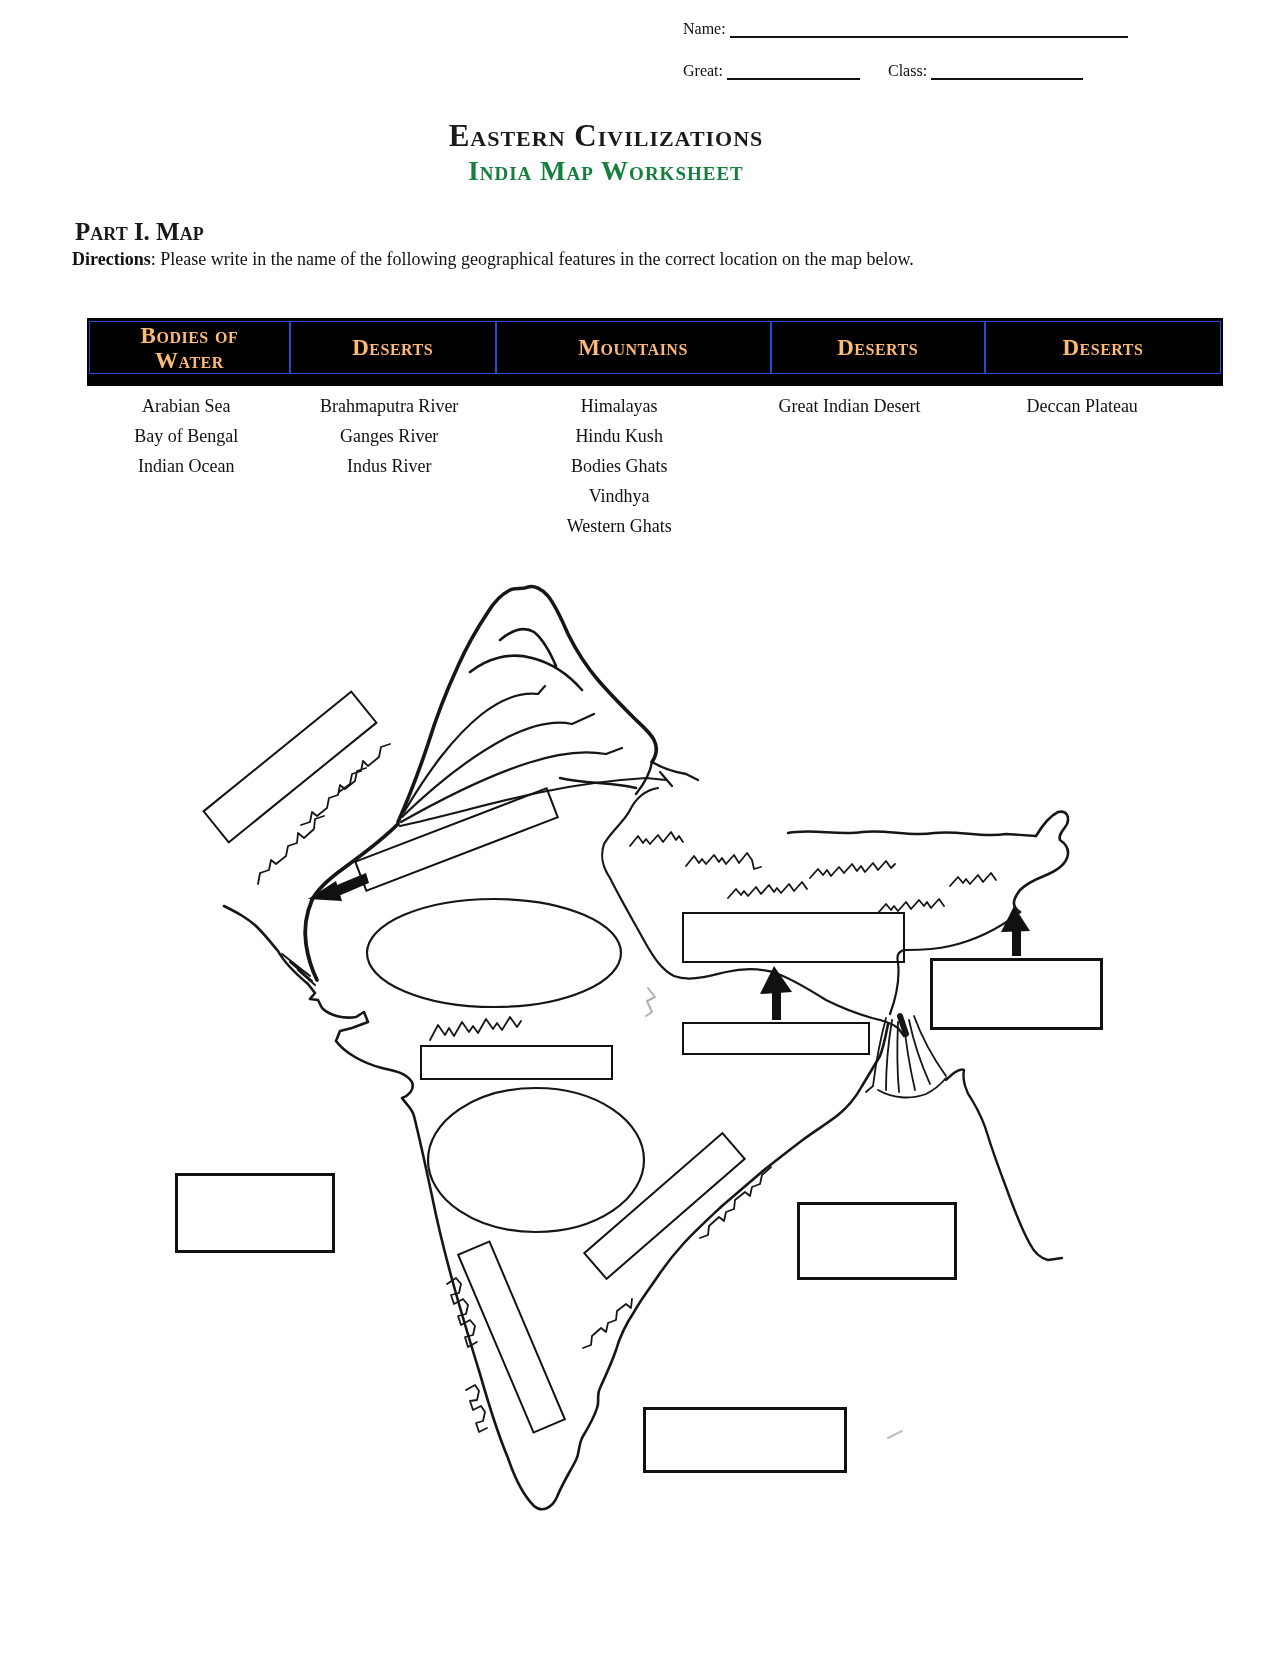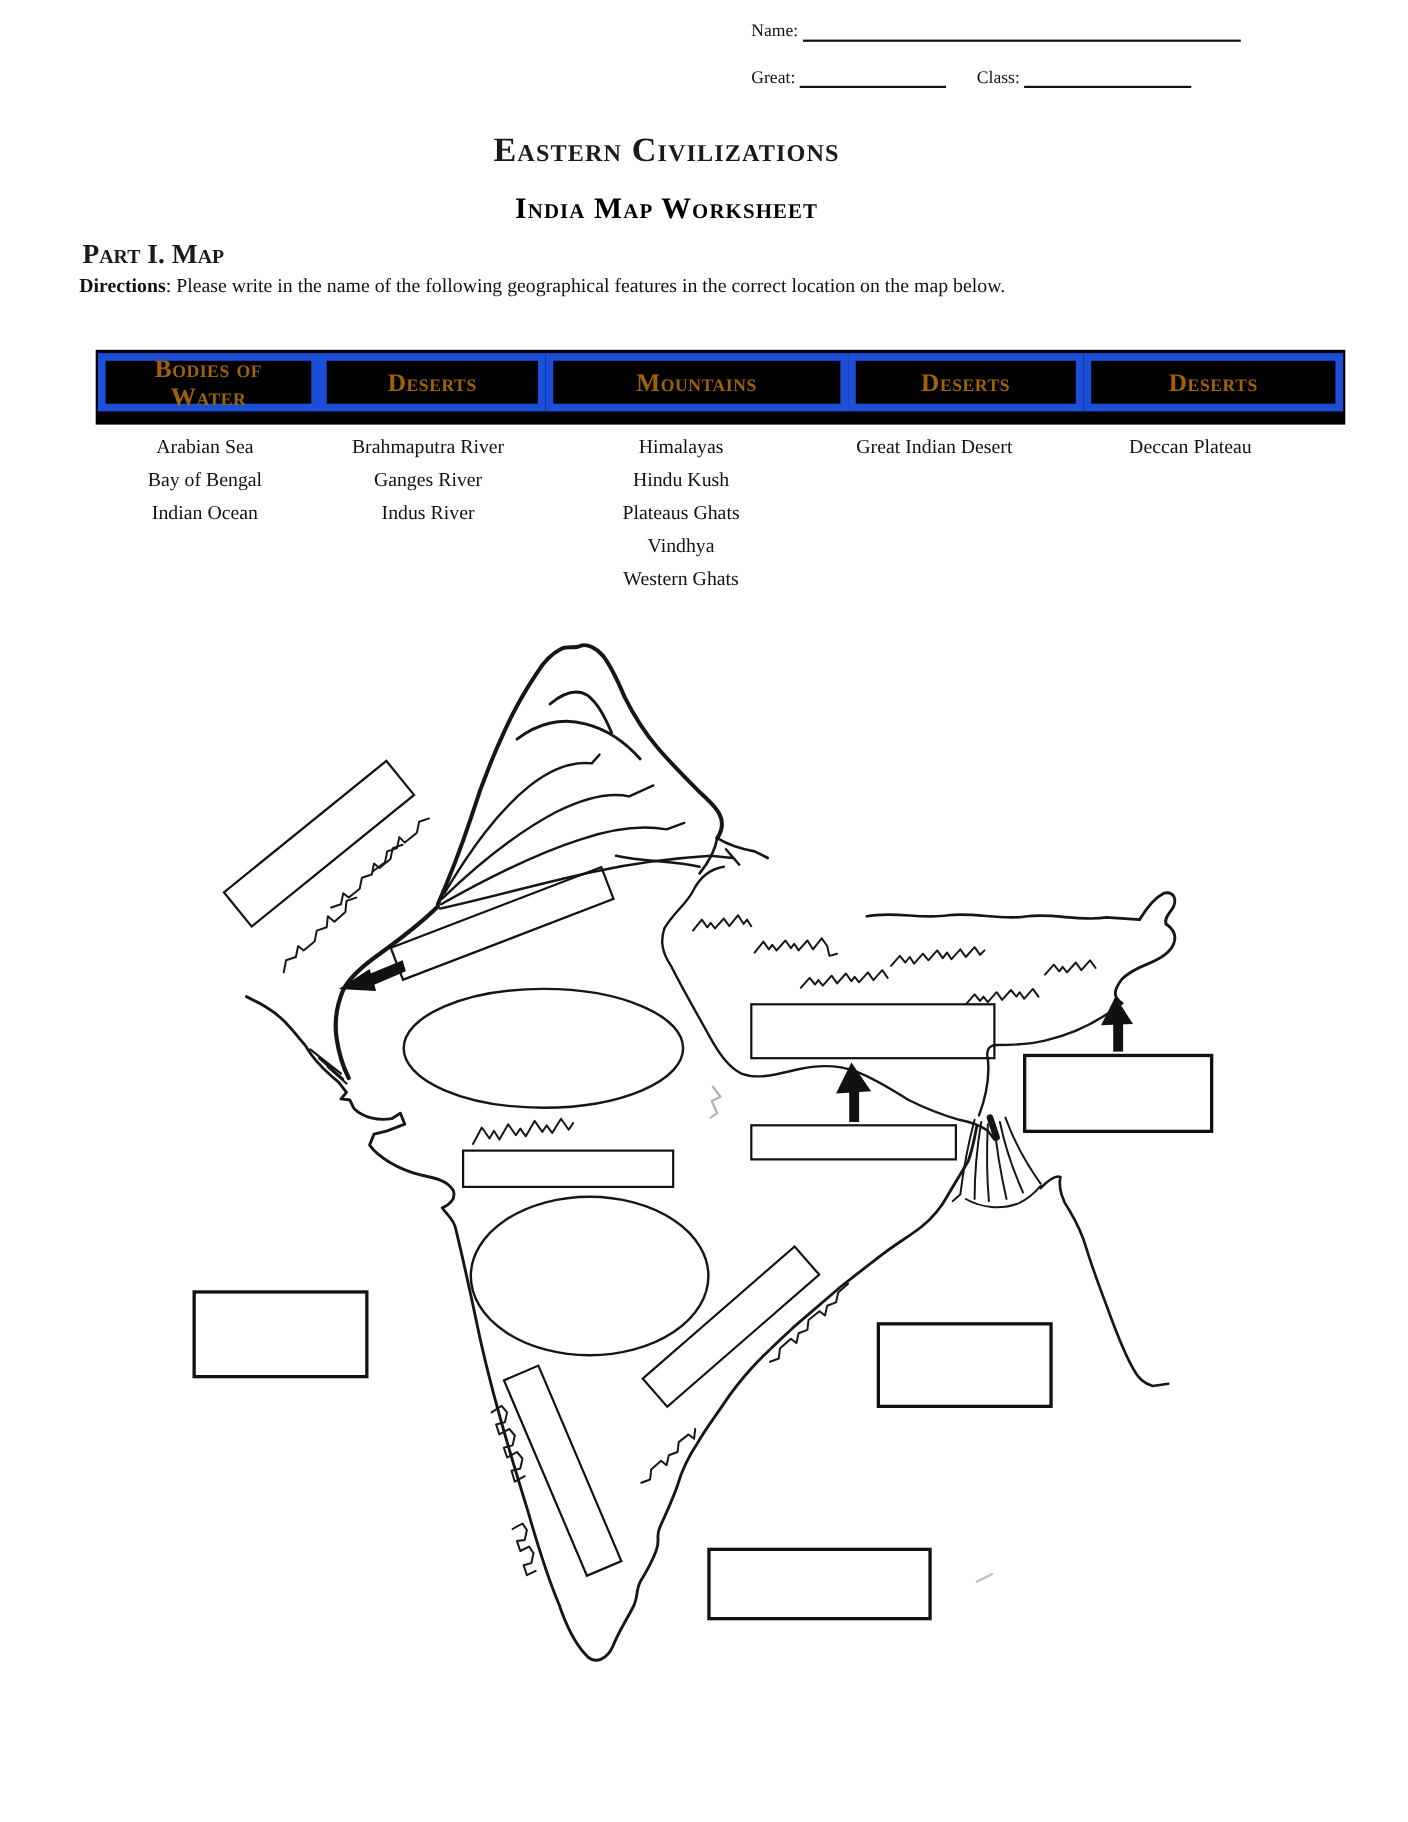--- a/index.html
+++ b/index.html
@@ -5,29 +5,29 @@
   html,body{margin:0;padding:0;background:#fff;}
   .page{position:relative;width:1280px;height:1656px;background:#ffffff;
         font-family:"Liberation Serif","DejaVu Serif",serif;color:#111;overflow:hidden;}
   .abs{position:absolute;}
   
   .fl-label{font-size:16px;color:#111;}
   .fill-line{display:inline-block;border-bottom:2px solid #111;height:20px;vertical-align:bottom;}
   
   .title-wrap{left:0;top:118px;width:1212px;text-align:center;}
   .title-1{font-size:31px;font-weight:bold;font-variant:small-caps;letter-spacing:1px;color:#1a1a1a;}
-  .title-2{font-size:27px;font-weight:bold;font-variant:small-caps;letter-spacing:1px;color:#000000;margin-top:20px;}
+  .title-2{font-size:27px;font-weight:bold;font-variant:small-caps;letter-spacing:1px;color:#15803d;margin-top:2px;}
   
   .part-head{left:75px;top:218px;font-size:25px;font-variant:small-caps;font-weight:600;color:#1a1a1a;}
   .directions{left:72px;top:249px;font-size:18px;color:#111;}
   .directions b{font-weight:bold;}
   
   .tbl{left:87px;top:318px;width:1136px;}
   .thead{display:flex;background:#000;padding:3px 2px 12px 2px;box-sizing:border-box;}
-  .th{border:7px solid #1d4ed8;color:#a16207;font-variant:small-caps;font-weight:bold;font-size:23px;
+  .th{border:1px solid #1d4ed8;color:#fdba74;font-variant:small-caps;font-weight:bold;font-size:23px;
       display:flex;align-items:center;justify-content:center;text-align:center;height:53px;
       letter-spacing:0.5px;line-height:25px;box-sizing:border-box;}
   .th.c0{padding:0 34px;}
   .tbody{display:flex;}
   .tcol{text-align:center;padding-top:5px;}
   .td{font-size:18px;line-height:30px;color:#111;}
   .c0{width:208px;} .c1{width:217px;} .c2{width:290px;} .c3{width:226px;} .c4{width:249px;}
   .tcol.c2 .td{transform:translateX(-12px);}
   .tcol.c3 .td{transform:translateX(-28px);}
   .tcol.c4 .td{transform:translateX(-22px);}
@@ -75,21 +75,21 @@
         <div class="td">Indian Ocean</div>
       </div>
       <div class="tcol c1">
         <div class="td">Brahmaputra River</div>
         <div class="td">Ganges River</div>
         <div class="td">Indus River</div>
       </div>
       <div class="tcol c2">
         <div class="td">Himalayas</div>
         <div class="td">Hindu Kush</div>
-        <div class="td">Plateaus Ghats</div>
+        <div class="td">Bodies Ghats</div>
         <div class="td">Vindhya</div>
         <div class="td">Western Ghats</div>
       </div>
       <div class="tcol c3">
         <div class="td">Great Indian Desert</div>
       </div>
       <div class="tcol c4">
         <div class="td">Deccan Plateau</div>
       </div>
     </div>

